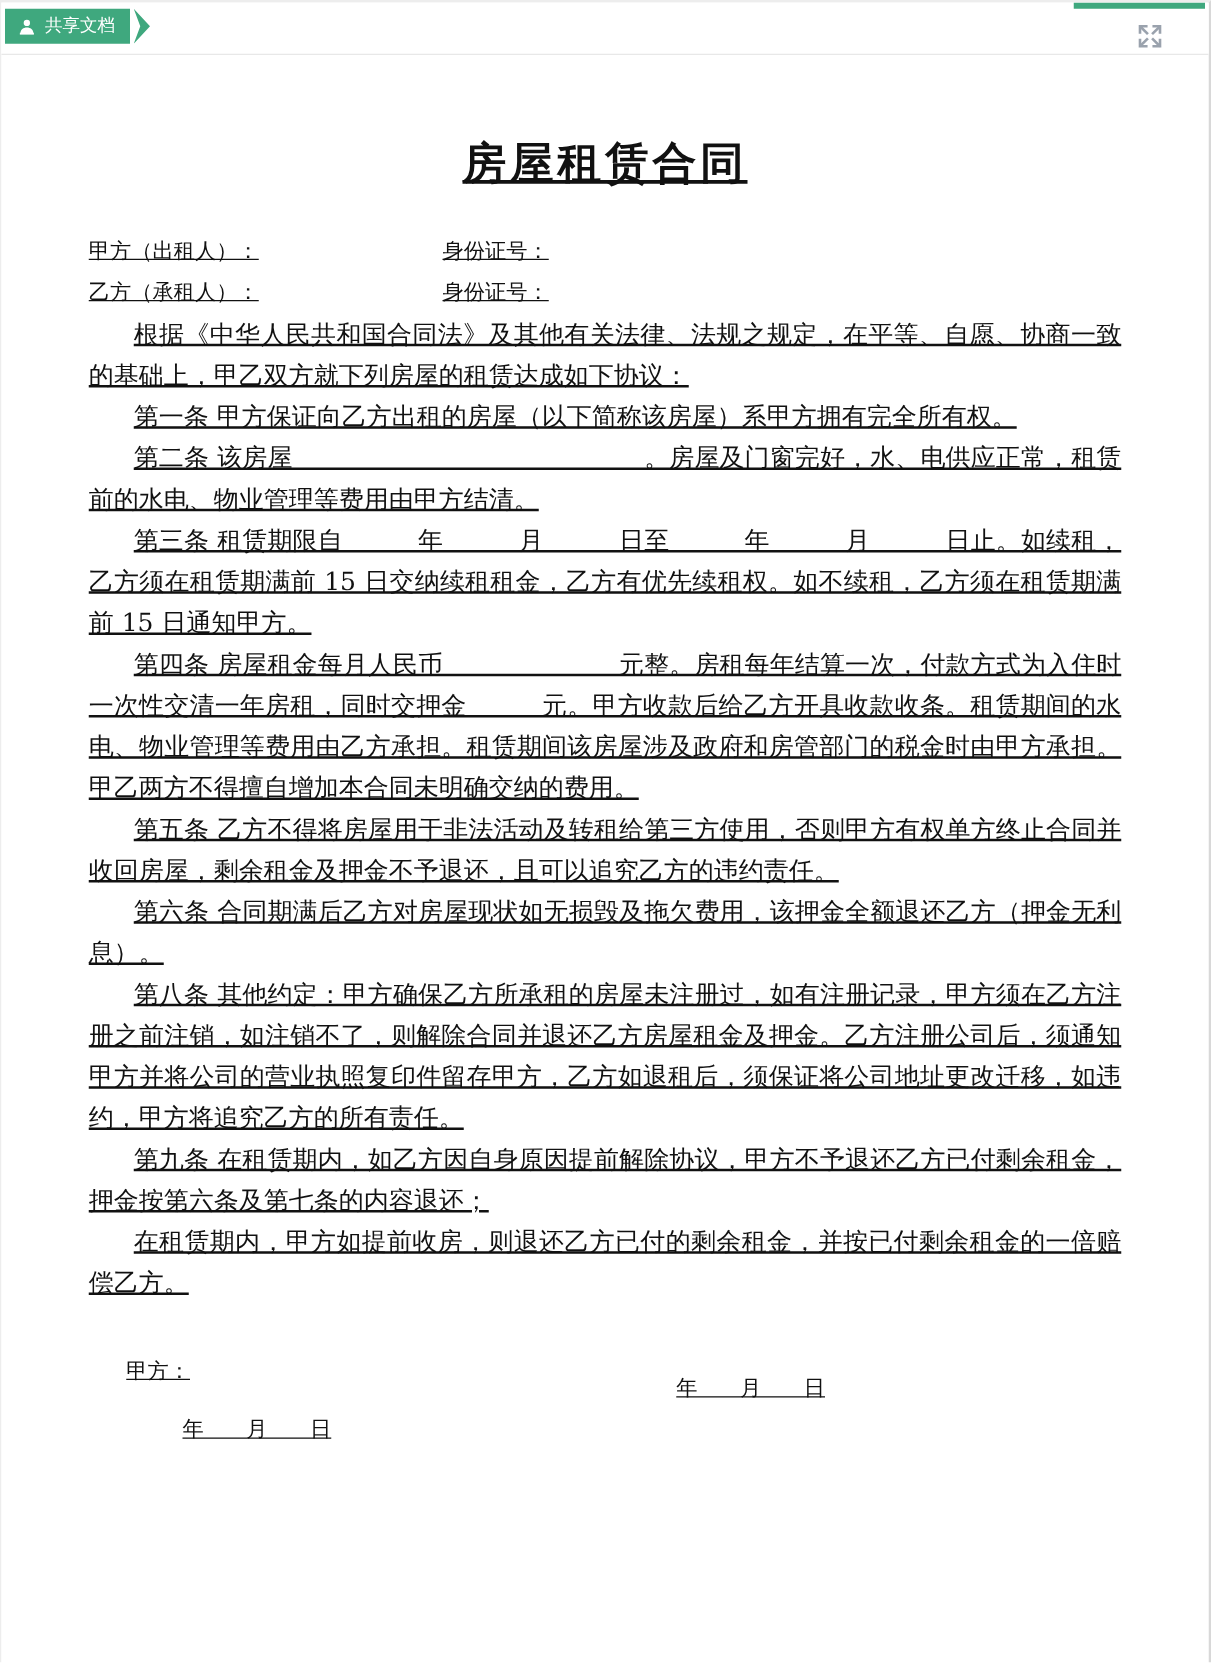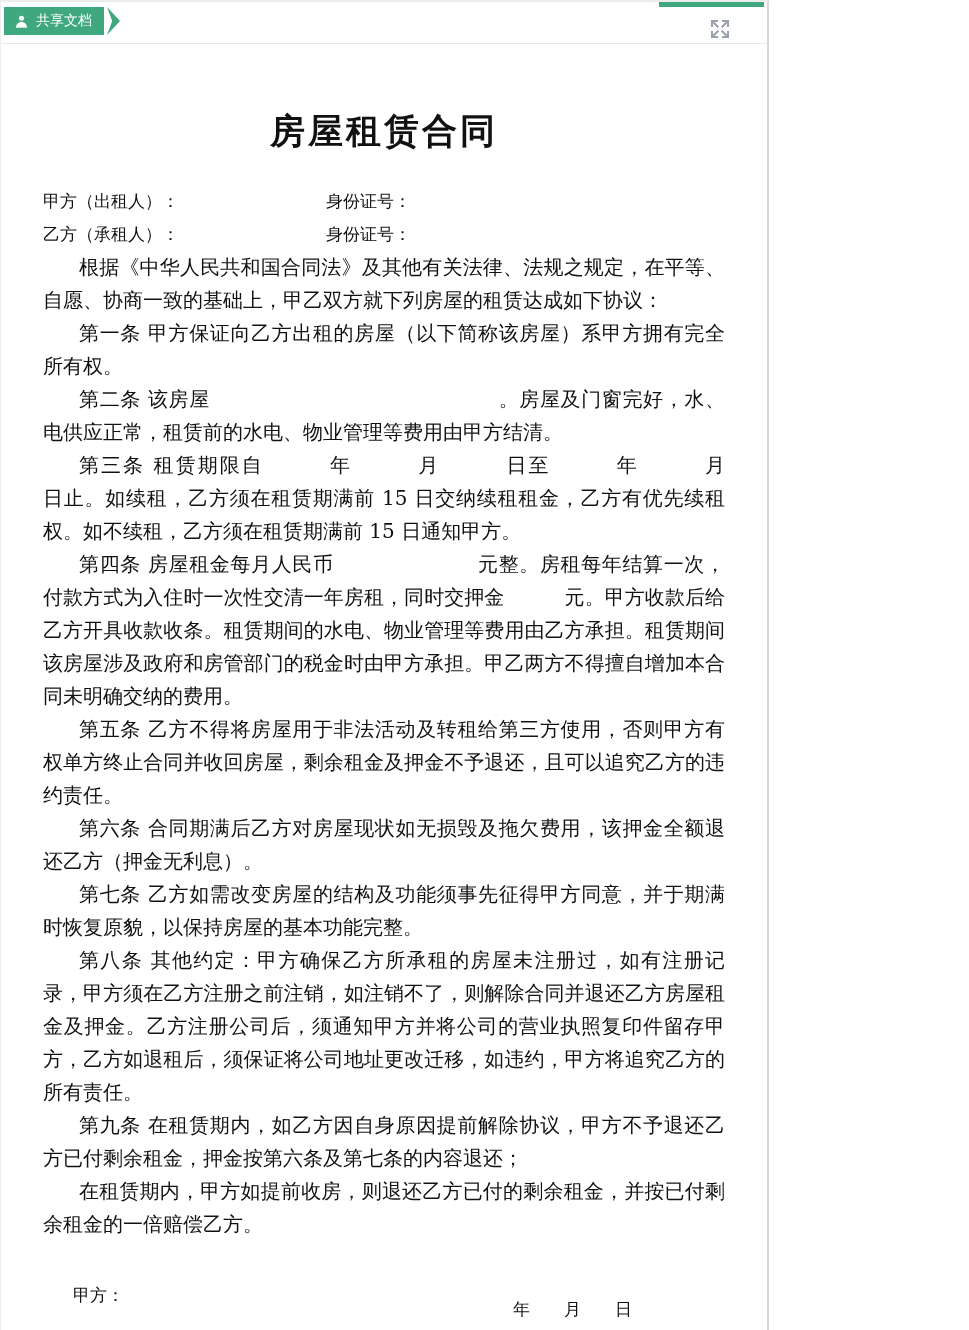--- a/index.html
+++ b/index.html
@@ -3,21 +3,21 @@
 <meta charset="utf-8">
 <style>
   * { box-sizing: border-box; }
   html,body { margin:0; padding:0; }
   body {
     width:969px; height:1330px; background:#ffffff;
     font-family:"DejaVu Serif","Liberation Serif",serif;
     color:#111;
   }
   .app {
-    position:relative; width:769px; height:1330px;
+    position:relative; width:969px; height:1330px;
     border-top:2px solid #ededed;
     border-left:1px solid #ededed;
     border-right:2px solid #d8d8d8;
     overflow:hidden;
   }
   
   .topbar {
     position:relative; height:42px; background:#fff;
     border-bottom:1px solid #e8e8e8;
   }
@@ -33,21 +33,21 @@
   }
   .person-icon svg { display:block; }
   .progress-strip {
     position:absolute; top:0; right:3px; width:105px; height:5px; background:#3fa87e;
   }
   .expand-btn {
     position:absolute; top:14px; right:34px; width:26px; height:26px;
     display:flex; align-items:center; justify-content:center; cursor:pointer;
   }
   
-  .doc { padding:0 42px; }
+  .doc { padding:0 70px;text-decoration:underline; }
   .doc-title {
     margin:66px 0 33px 0; text-align:center;
     font-size:35px; font-weight:700; letter-spacing:3px; line-height:42px;
   }
   .party-line { display:flex; font-size:17px; line-height:33px; }
   .party-line .left { width:283px; }
   .doc p {
     margin:0; font-size:20px; line-height:33px;
     text-align:justify; text-justify:inter-ideograph;
     text-indent:36px;
@@ -107,21 +107,20 @@
       <span>身份证号：</span>
     </div>
 
     <p>根据《中华人民共和国合同法》及其他有关法律、法规之规定，在平等、自愿、协商一致的基础上，甲乙双方就下列房屋的租赁达成如下协议：</p>
     <p>第一条 甲方保证向乙方出租的房屋（以下简称该房屋）系甲方拥有完全所有权。</p>
     <p>第二条 该房屋　　　　　　　　　　　　　　。房屋及门窗完好，水、电供应正常，租赁前的水电、物业管理等费用由甲方结清。</p>
     <p>第三条 租赁期限自　　　年　　　月　　　日至　　　年　　　月　　　日止。如续租，乙方须在租赁期满前 15 日交纳续租租金，乙方有优先续租权。如不续租，乙方须在租赁期满前 15 日通知甲方。</p>
     <p>第四条 房屋租金每月人民币　　　　　　　元整。房租每年结算一次，付款方式为入住时一次性交清一年房租，同时交押金　　　元。甲方收款后给乙方开具收款收条。租赁期间的水电、物业管理等费用由乙方承担。租赁期间该房屋涉及政府和房管部门的税金时由甲方承担。甲乙两方不得擅自增加本合同未明确交纳的费用。</p>
     <p>第五条 乙方不得将房屋用于非法活动及转租给第三方使用，否则甲方有权单方终止合同并收回房屋，剩余租金及押金不予退还，且可以追究乙方的违约责任。</p>
     <p>第六条 合同期满后乙方对房屋现状如无损毁及拖欠费用，该押金全额退还乙方（押金无利息）。</p>
-    <p>第七条 乙方如需改变房屋的结构及功能须事先征得甲方同意，并于期满时恢复原貌，以保持房屋的基本功能完整。</p>
     <p>第八条 其他约定：甲方确保乙方所承租的房屋未注册过，如有注册记录，甲方须在乙方注册之前注销，如注销不了，则解除合同并退还乙方房屋租金及押金。乙方注册公司后，须通知甲方并将公司的营业执照复印件留存甲方，乙方如退租后，须保证将公司地址更改迁移，如违约，甲方将追究乙方的所有责任。</p>
     <p>第九条 在租赁期内，如乙方因自身原因提前解除协议，甲方不予退还乙方已付剩余租金，押金按第六条及第七条的内容退还；</p>
     <p>在租赁期内，甲方如提前收房，则退还乙方已付的剩余租金，并按已付剩余租金的一倍赔偿乙方。</p>
 
     <div class="sig-row">
       <div class="sig-col a">
         <div>甲方：</div>
         <div class="sig-date">年　　月　　日</div>
       </div>
       <div class="sig-col b">

